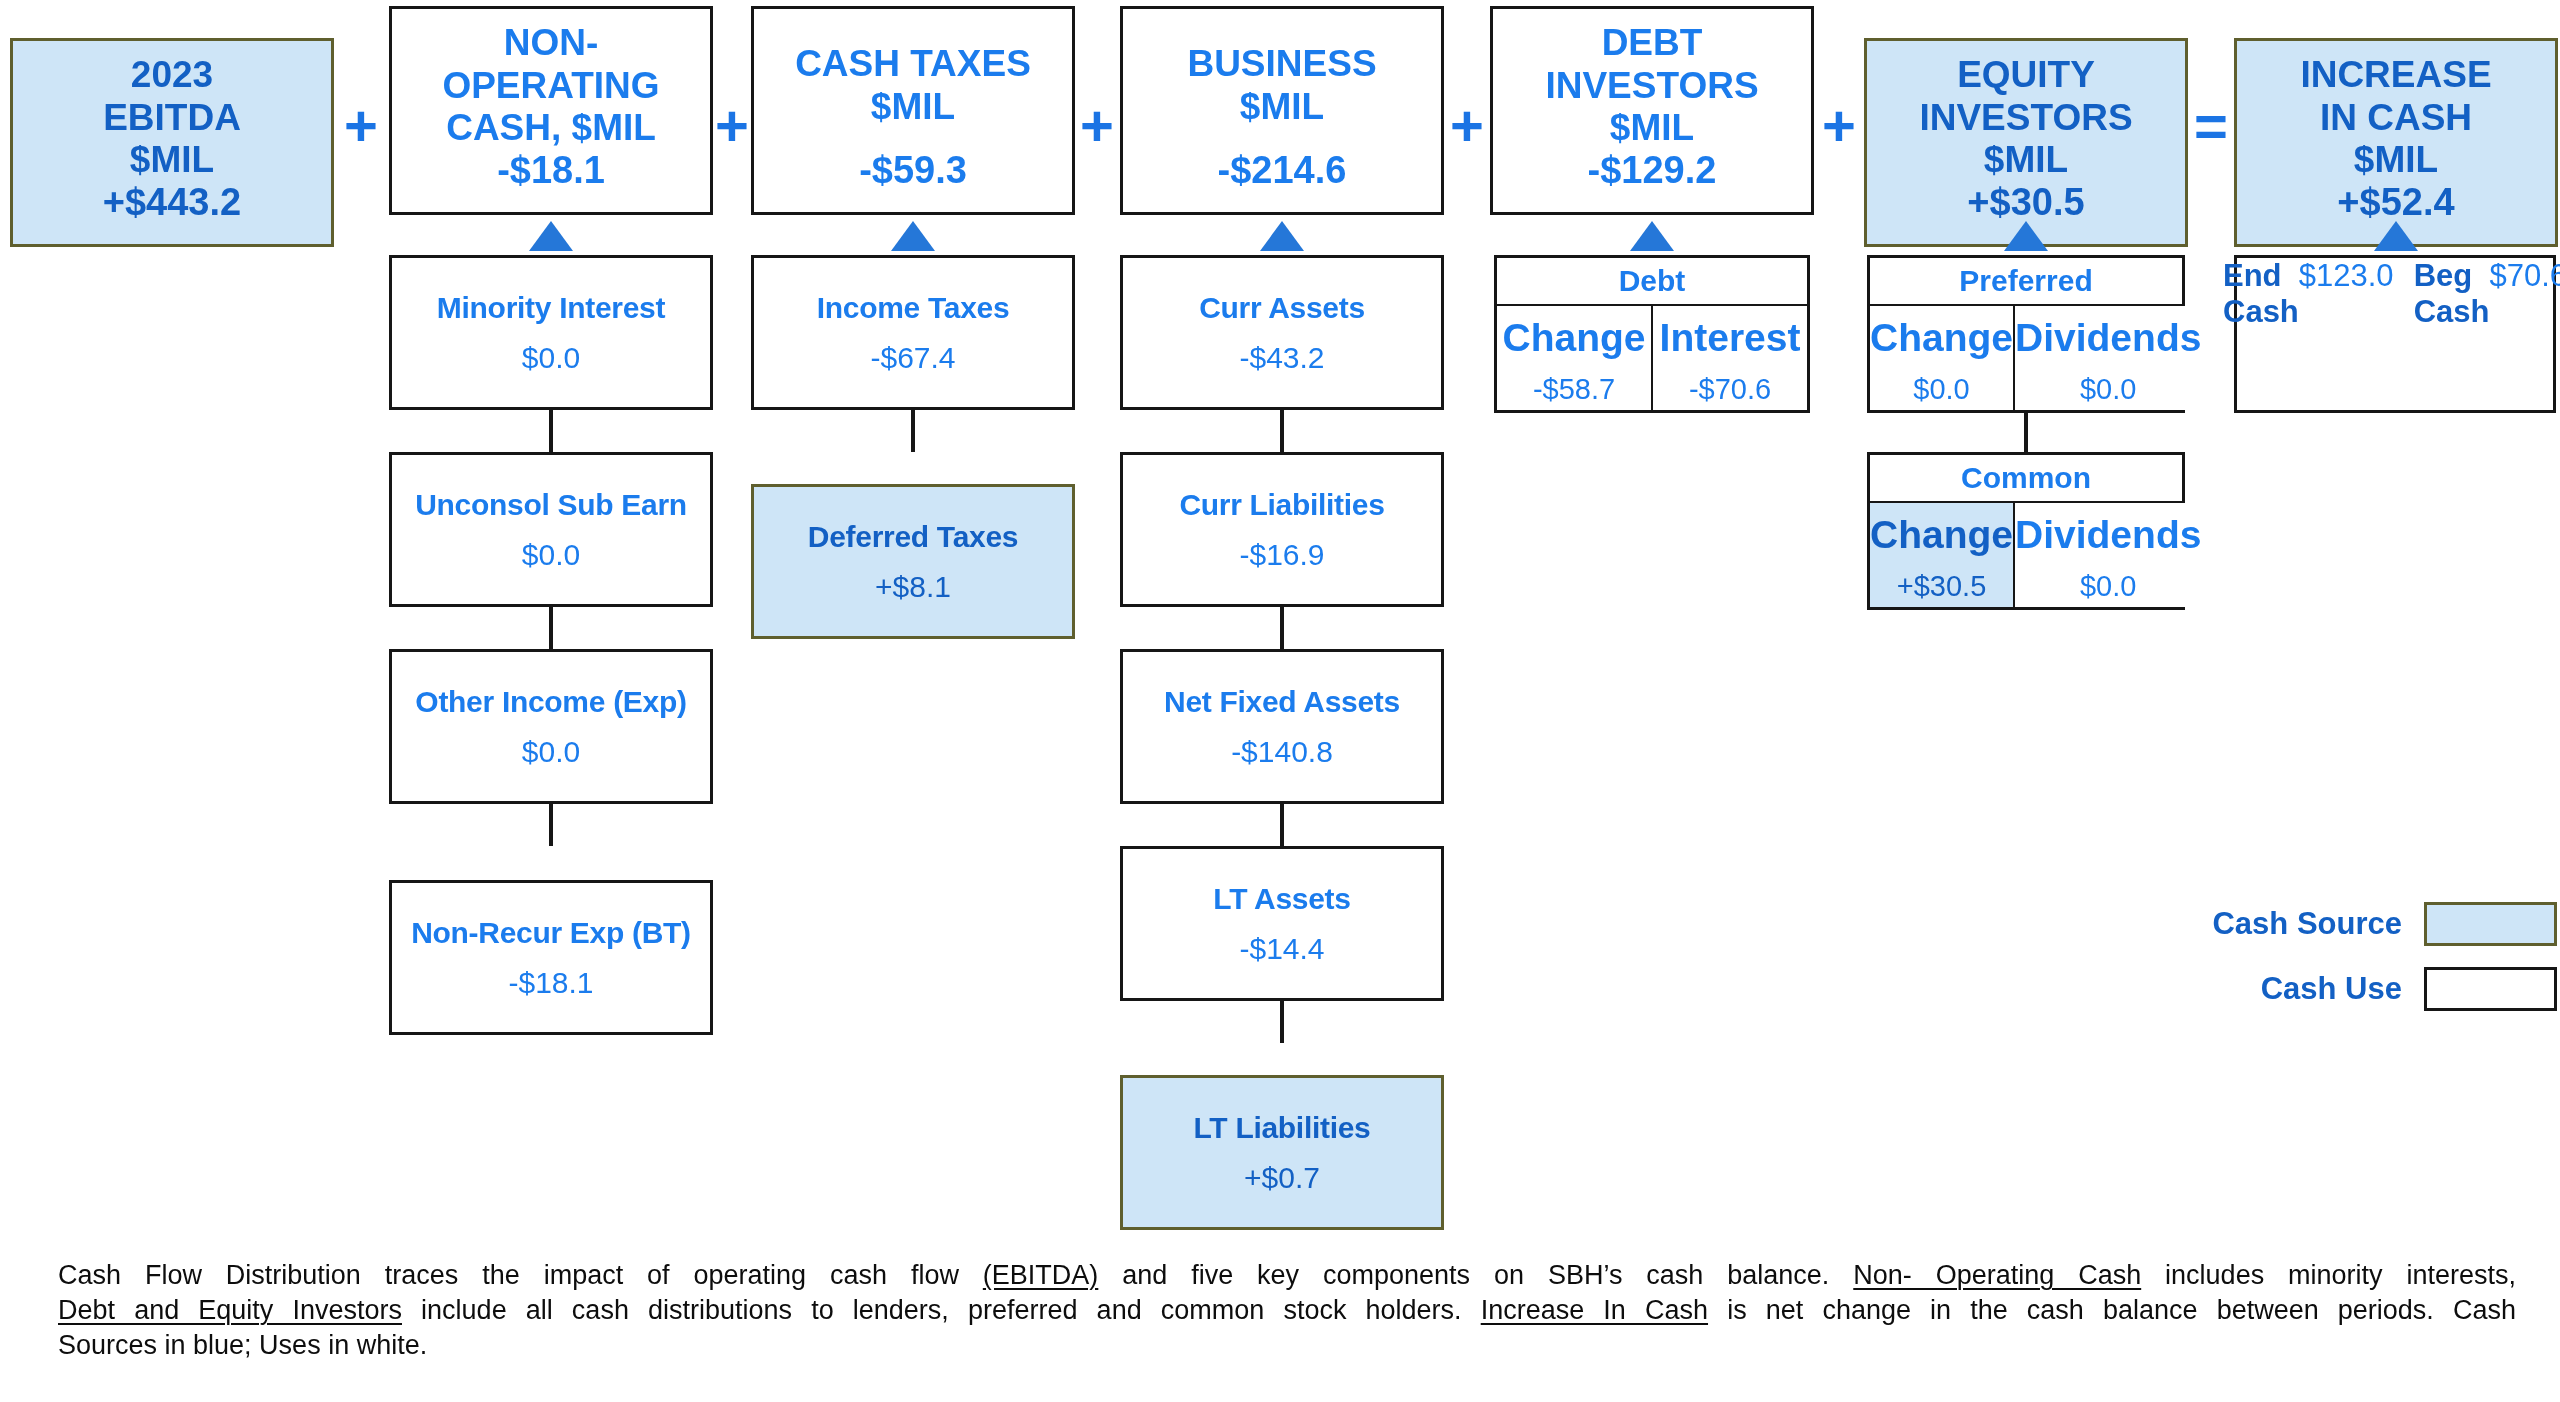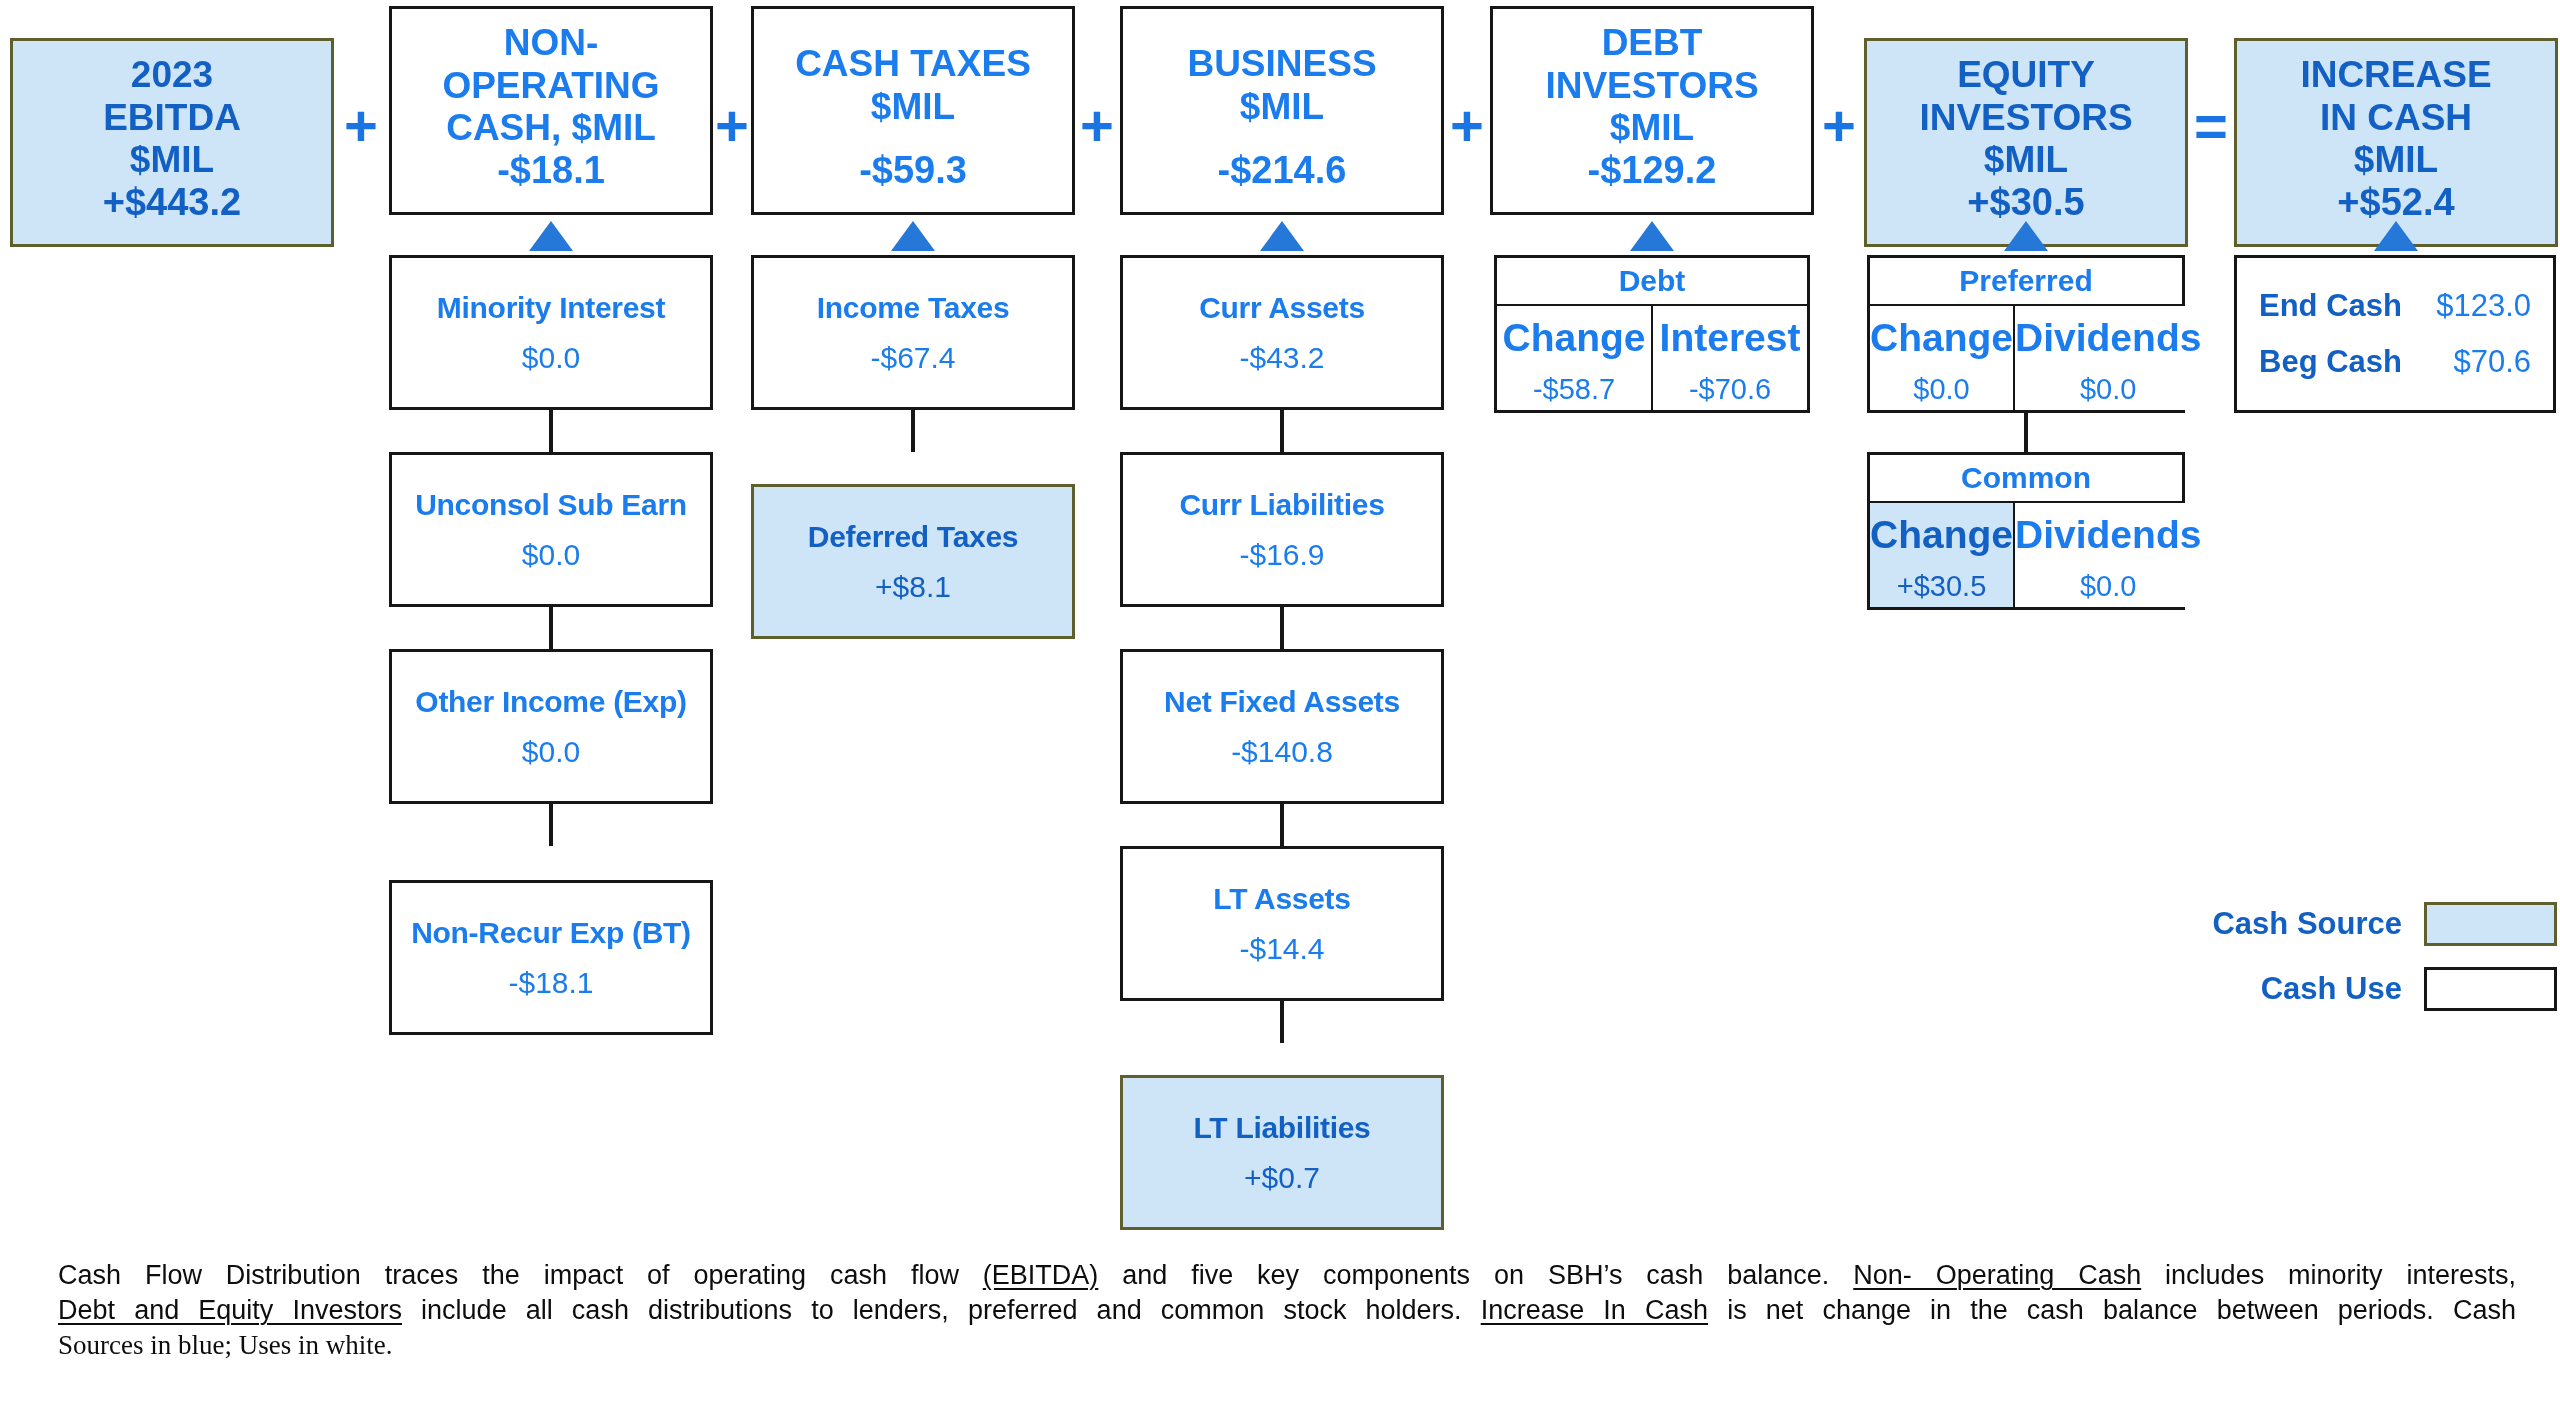--- a/index.html
+++ b/index.html
@@ -70,42 +70,42 @@
     padding-top: 10px; gap: 13px; color: #1b7ced; background: #fff;
   }
   .mt-cell + .mt-cell { border-left: 2px solid #161616; }
   .mt-cell.filled { background: #cee5f7; color: #1360c4; }
   .mt-cell .clabel { font-size: 39px; font-weight: bold; }
   .mt-cell .cvalue { font-size: 29px; }
 
   
   .endcash {
     width: 322px; height: 158px;
-    display: flex; flex-direction: column; justify-content: center;
+    display: flex; flex-direction: row; justify-content: center;
     gap: 20px; padding: 0 22px;
   }
   .ec-row { display: flex; justify-content: space-between; align-items: baseline; }
   .ec-label { font-size: 31px; font-weight: bold; color: #1360c4; }
   .ec-value { font-size: 31px; color: #1b7ced; }
 
   
   .legend-label {
     position: absolute; width: 320px; text-align: right;
     font-size: 31px; font-weight: bold; color: #1360c4; line-height: 44px;
   }
   .legend-swatch { position: absolute; width: 133px; height: 44px; background: #fff; border: 3px solid #161616; }
   .legend-swatch.filled { background: #cee5f7; border-color: #5f5f2e; }
 
   
   #footnote {
     position: absolute; left: 58px; top: 1258px; width: 2458px;
     font-size: 27px; line-height: 35px; color: #0d0d0d;
   }
   .jline { text-align: justify; text-align-last: justify; }
-  .jline.last { text-align-last: left; font-family: Liberation Serif, serif; }
+  .jline.last { text-align-last: left; }
   .u { text-decoration: underline; text-decoration-thickness: 2px; text-underline-offset: 4px; }
 </style>
 </head>
 <body>
 
 <div id="canvas">
 
   <div class="box topbox filled" style="left:10px">
     <div class="title">2023
 EBITDA

